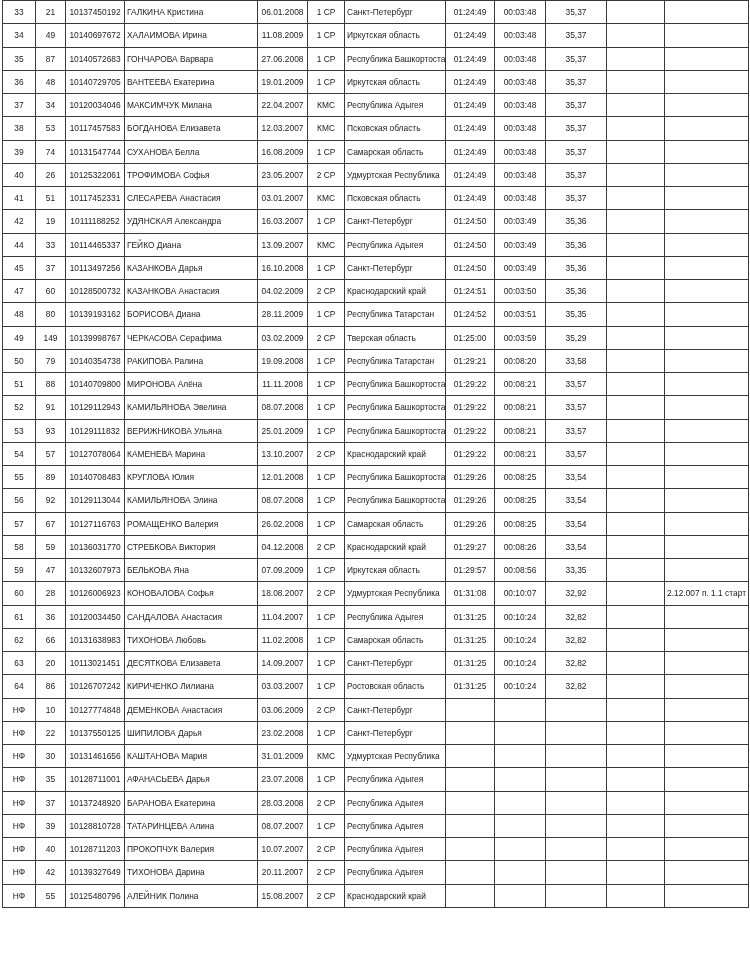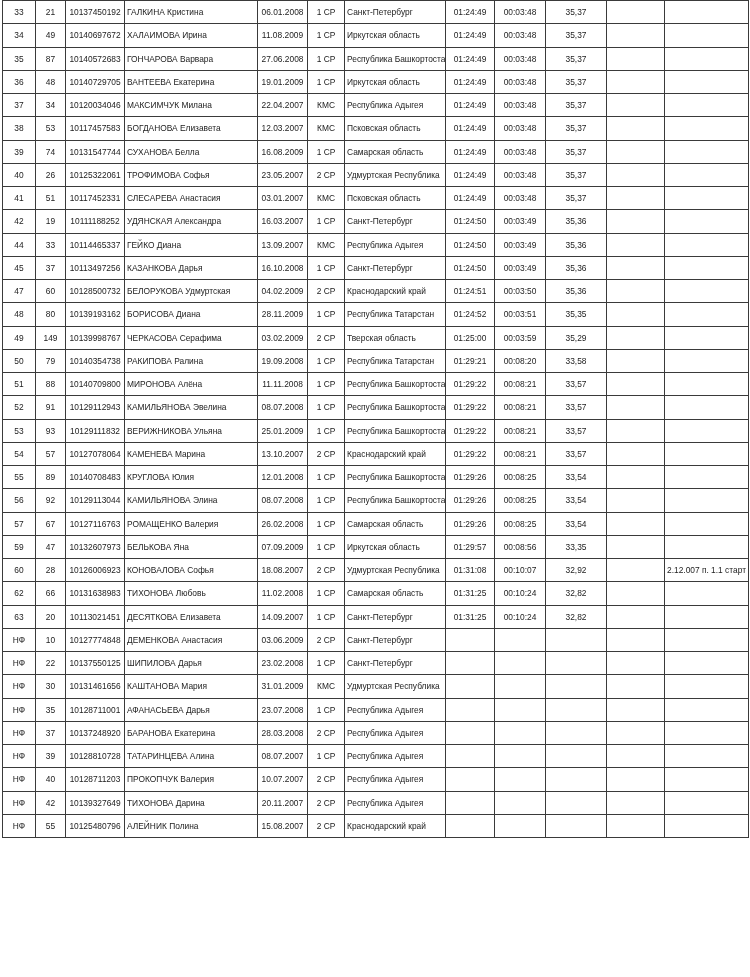--- a/index.html
+++ b/index.html
@@ -199,21 +199,21 @@
         <td class="c">01:24:50</td>
         <td class="c">00:03:49</td>
         <td class="c">35,36</td>
         <td class="c"></td>
         <td class="note bold-right"></td>
       </tr>
       <tr>
         <td class="c bold-left">47</td>
         <td class="c">60</td>
         <td class="c">10128500732</td>
-        <td class="l name">БЕЛОРУКОВА Удмуртская</td>
+        <td class="l name">КАЗАНКОВА Анастасия</td>
         <td class="c">04.02.2009</td>
         <td class="c">2 СР</td>
         <td class="l region">Краснодарский край</td>
         <td class="c">01:24:51</td>
         <td class="c">00:03:50</td>
         <td class="c">35,36</td>
         <td class="c"></td>
         <td class="note bold-right"></td>
       </tr>
       <tr>
@@ -350,20 +350,34 @@
         <td class="c">26.02.2008</td>
         <td class="c">1 СР</td>
         <td class="l region">Самарская область</td>
         <td class="c">01:29:26</td>
         <td class="c">00:08:25</td>
         <td class="c">33,54</td>
         <td class="c"></td>
         <td class="note bold-right"></td>
       </tr>
       <tr>
+        <td class="c bold-left">58</td>
+        <td class="c">59</td>
+        <td class="c">10136031770</td>
+        <td class="l name">СТРЕБКОВА Виктория</td>
+        <td class="c">04.12.2008</td>
+        <td class="c">2 СР</td>
+        <td class="l region">Краснодарский край</td>
+        <td class="c">01:29:27</td>
+        <td class="c">00:08:26</td>
+        <td class="c">33,54</td>
+        <td class="c"></td>
+        <td class="note bold-right"></td>
+      </tr>
+      <tr>
         <td class="c bold-left">59</td>
         <td class="c">47</td>
         <td class="c">10132607973</td>
         <td class="l name">БЕЛЬКОВА Яна</td>
         <td class="c">07.09.2009</td>
         <td class="c">1 СР</td>
         <td class="l region">Иркутская область</td>
         <td class="c">01:29:57</td>
         <td class="c">00:08:56</td>
         <td class="c">33,35</td>
@@ -378,20 +392,34 @@
         <td class="c">18.08.2007</td>
         <td class="c">2 СР</td>
         <td class="l region">Удмуртская Республика</td>
         <td class="c">01:31:08</td>
         <td class="c">00:10:07</td>
         <td class="c">32,92</td>
         <td class="c"></td>
         <td class="note bold-right">2.12.007 п. 1.1 старт без росписи</td>
       </tr>
       <tr>
+        <td class="c bold-left">61</td>
+        <td class="c">36</td>
+        <td class="c">10120034450</td>
+        <td class="l name">САНДАЛОВА Анастасия</td>
+        <td class="c">11.04.2007</td>
+        <td class="c">1 СР</td>
+        <td class="l region">Республика Адыгея</td>
+        <td class="c">01:31:25</td>
+        <td class="c">00:10:24</td>
+        <td class="c">32,82</td>
+        <td class="c"></td>
+        <td class="note bold-right"></td>
+      </tr>
+      <tr>
         <td class="c bold-left">62</td>
         <td class="c">66</td>
         <td class="c">10131638983</td>
         <td class="l name">ТИХОНОВА Любовь</td>
         <td class="c">11.02.2008</td>
         <td class="c">1 СР</td>
         <td class="l region">Самарская область</td>
         <td class="c">01:31:25</td>
         <td class="c">00:10:24</td>
         <td class="c">32,82</td>
@@ -399,20 +427,34 @@
         <td class="note bold-right"></td>
       </tr>
       <tr>
         <td class="c bold-left">63</td>
         <td class="c">20</td>
         <td class="c">10113021451</td>
         <td class="l name">ДЕСЯТКОВА Елизавета</td>
         <td class="c">14.09.2007</td>
         <td class="c">1 СР</td>
         <td class="l region">Санкт-Петербург</td>
+        <td class="c">01:31:25</td>
+        <td class="c">00:10:24</td>
+        <td class="c">32,82</td>
+        <td class="c"></td>
+        <td class="note bold-right"></td>
+      </tr>
+      <tr>
+        <td class="c bold-left">64</td>
+        <td class="c">86</td>
+        <td class="c">10126707242</td>
+        <td class="l name">КИРИЧЕНКО Лилиана</td>
+        <td class="c">03.03.2007</td>
+        <td class="c">1 СР</td>
+        <td class="l region">Ростовская область</td>
         <td class="c">01:31:25</td>
         <td class="c">00:10:24</td>
         <td class="c">32,82</td>
         <td class="c"></td>
         <td class="note bold-right"></td>
       </tr>
       <tr>
         <td class="c bold-left">НФ</td>
         <td class="c">10</td>
         <td class="c">10127774848</td>

